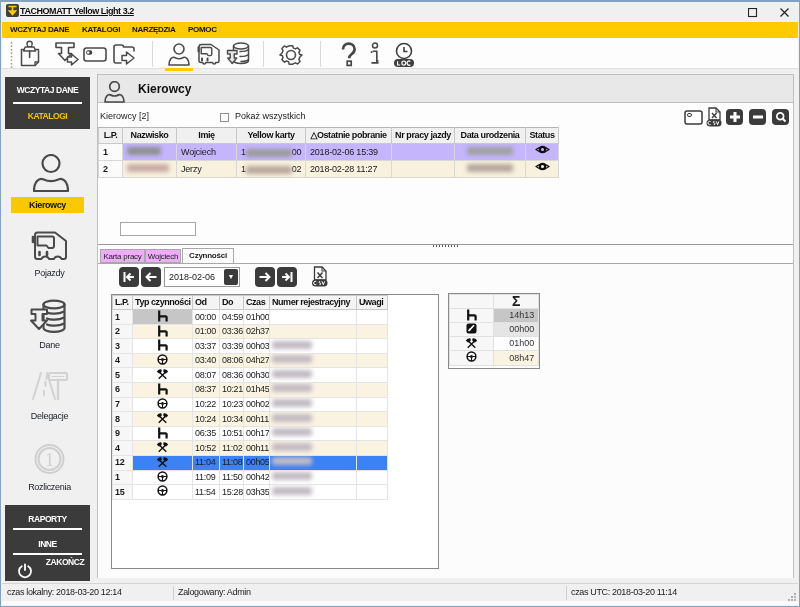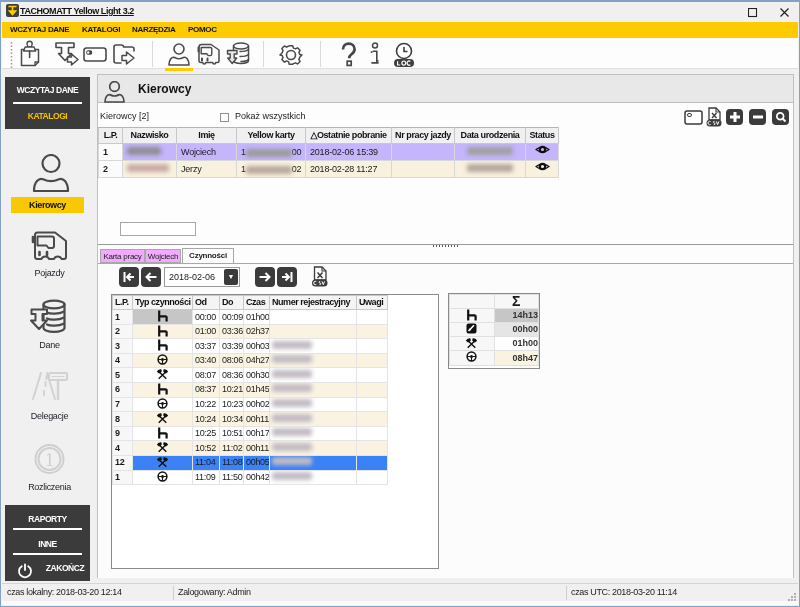--- a/index.html
+++ b/index.html
@@ -50,21 +50,21 @@
 #combo .db{position:absolute;right:1px;top:1px;width:14px;height:16px;background:#3b3b3b;border-radius:2px;color:#fff;font-size:7px;text-align:center;line-height:16px;}
 
 #atable{border-collapse:collapse;table-layout:fixed;background:#fff;width:275px;}
 #atable th{background:#f4f4f4;border:1px solid #c8c8c8;font-size:9px;letter-spacing:-0.45px;font-weight:bold;height:13px;line-height:13px;padding:0 2px;text-align:left;color:#111;white-space:nowrap;overflow:hidden;}
 #atable td{border:1px solid #e4e4e4;font-size:9px;letter-spacing:-0.3px;height:12.6px;line-height:12.6px;padding:0 2px;white-space:nowrap;overflow:hidden;}
 #awrap{position:absolute;left:13px;top:30px;width:328px;height:275px;border:1px solid #8a8a8a;background:#fff;}
 
 #swrap{position:absolute;left:350px;top:29px;width:92px;height:76px;border:1px solid #8a8a8a;background:#fff;}
 #stable{border-collapse:collapse;table-layout:fixed;}
 #stable td{border:1px solid #e0e0e0;font-size:9px;height:12.6px;line-height:12.6px;text-align:center;}
-#stable td.v{text-align:right;padding-left:4px;color:#333;font-weight:bold;}
+#stable td.v{text-align:left;padding-left:15px;color:#333;}
 
 #statusbar{position:absolute;left:1px;top:581px;width:796px;height:18px;background:#f0f0f0;border-top:1px solid #d4d4d4;font-size:9px;letter-spacing:-0.35px;color:#222;}
 #statusbar .sep{position:absolute;top:2px;width:1px;height:14px;background:#cfcfcf;}
 .blur1{filter:blur(2px);border-radius:2px;}
 #atable td.tc{text-align:center;}
 .r1 td{background:#c4b5fd;} .r1 td.lp{background:#fbfbfb;}
 .r2 td{background:#f8f1de;} .r2 td.lp{background:#fbfbfb;}
 .icn{stroke:#4a4a4a;fill:none;stroke-width:1.6;stroke-linecap:round;stroke-linejoin:round;}
 svg text{-webkit-font-smoothing:antialiased;}
 </style>
@@ -226,21 +226,21 @@
       <span class="lbl" style="margin-top:9px">RAPORTY</span>
       <span class="sideline" style="margin-top:4px"></span>
       <span class="lbl" style="margin-top:9px">INNE</span>
       <span class="sideline" style="margin-top:4px"></span>
       <svg class="abs" style="left:12px;top:58px" width="16" height="16" viewBox="0 0 16 16">
           <g stroke="#fff" fill="none" stroke-width="1.8" stroke-linecap="round">
             <path d="M8 1.5 V7"></path>
             <path d="M4.8 3.2 a6 6 0 1 0 6.4 0"></path>
           </g>
         </svg>
-      <span class="lbl" style="position:absolute;left:34px;top:58px;width:52px;text-align:center">ZAKOŃCZ</span>
+      <span class="lbl" style="position:absolute;left:34px;top:52px;width:52px;text-align:center">ZAKOŃCZ</span>
     </div>
   </div>
   <div id="content">
     <div id="phead">
       <svg class="abs" style="left:5px;top:6px" width="23" height="22" viewBox="0 0 23 22">
           <g stroke="#4a4a4a" fill="none" stroke-width="1.7" stroke-linecap="round" stroke-linejoin="round">
             <circle cx="11.5" cy="5.5" r="4.8"></circle>
             <path d="M2 21 C2 15.5 5 13 7.3 13.9 C8.7 14.5 10 15 11.5 15 C13 15 14.3 14.5 15.7 13.9 C18 13 21 15.5 21 21 Z"></path>
           </g>
         </svg>
@@ -394,21 +394,21 @@
                 <th>Czas</th>
                 <th>Numer rejestracyjny</th>
                 <th>Uwagi</th>
               </tr>
       <tr style="background:#fff">
                 <td class="lp" style="background:#f7f7f7"><b>1</b></td>
                 <td class="tc" style="background:#c6c6c6"><svg width="10" height="12" viewBox="0 0 10 12" style="vertical-align:-2px">
                     <path d="M1.2 0.5 V11.5 M1.2 6.3 H8.6 M8.6 6.3 V11.5" stroke="#111" stroke-width="2.2" fill="none"></path>
                   </svg></td>
                 <td>00:00</td>
-                <td>00:09</td>
+                <td>04:59</td>
                 <td>01h00</td>
                 <td></td>
                 <td></td>
               </tr>
       <tr style="background:#faf3e2">
                 <td class="lp" style="background:#f7f7f7"><b>2</b></td>
                 <td class="tc"><svg width="10" height="12" viewBox="0 0 10 12" style="vertical-align:-2px">
                     <path d="M1.2 0.5 V11.5 M1.2 6.3 H8.6 M8.6 6.3 V11.5" stroke="#111" stroke-width="2.2" fill="none"></path>
                   </svg></td>
                 <td>01:00</td>
@@ -493,21 +493,21 @@
                 <td>10:34</td>
                 <td>00h11</td>
                 <td><span class="blur1" style="display:inline-block;width:40px;height:8px;background:#c2bbc3"></span></td>
                 <td></td>
               </tr>
       <tr style="background:#fff">
                 <td class="lp" style="background:#f7f7f7"><b>9</b></td>
                 <td class="tc"><svg width="10" height="12" viewBox="0 0 10 12" style="vertical-align:-2px">
                     <path d="M1.2 0.5 V11.5 M1.2 6.3 H8.6 M8.6 6.3 V11.5" stroke="#111" stroke-width="2.2" fill="none"></path>
                   </svg></td>
-                <td>10:25</td>
+                <td>06:35</td>
                 <td>10:51</td>
                 <td>00h17</td>
                 <td><span class="blur1" style="display:inline-block;width:40px;height:8px;background:#c2bbc3"></span></td>
                 <td></td>
               </tr>
       <tr style="background:#faf3e2">
                 <td class="lp" style="background:#f7f7f7"><b>4</b></td>
                 <td class="tc"><svg width="13" height="12" viewBox="0 0 13 12" style="vertical-align:-2px">
                     <g stroke="#111" stroke-width="1.4" fill="none">
                       <path d="M3.6 4.2 L10.3 10.8 M9.4 4.2 L2.7 10.8"></path>
@@ -539,20 +539,33 @@
       <tr style="background:#fff">
                 <td class="lp" style="background:#f7f7f7"><b>1</b></td>
                 <td class="tc"><svg width="11" height="11" viewBox="0 0 11 11" style="vertical-align:-1px">
                     <circle cx="5.5" cy="5.5" r="4.4" fill="none" stroke="#111" stroke-width="1.5"></circle>
                     <circle cx="5.5" cy="5.5" r="1.5" fill="#111"></circle>
                     <path d="M1.1 5.5 H4 M7 5.5 H9.9 M5.5 7 V9.9" stroke="#111" stroke-width="1.1"></path>
                   </svg></td>
                 <td>11:09</td>
                 <td>11:50</td>
                 <td>00h42</td>
+                <td><span class="blur1" style="display:inline-block;width:40px;height:8px;background:#c2bbc3"></span></td>
+                <td></td>
+              </tr>
+      <tr style="background:#fff">
+                <td class="lp" style="background:#f7f7f7"><b>15</b></td>
+                <td class="tc"><svg width="11" height="11" viewBox="0 0 11 11" style="vertical-align:-1px">
+                    <circle cx="5.5" cy="5.5" r="4.4" fill="none" stroke="#111" stroke-width="1.5"></circle>
+                    <circle cx="5.5" cy="5.5" r="1.5" fill="#111"></circle>
+                    <path d="M1.1 5.5 H4 M7 5.5 H9.9 M5.5 7 V9.9" stroke="#111" stroke-width="1.1"></path>
+                  </svg></td>
+                <td>11:54</td>
+                <td>15:28</td>
+                <td>03h35</td>
                 <td><span class="blur1" style="display:inline-block;width:40px;height:8px;background:#c2bbc3"></span></td>
                 <td></td>
               </tr>
       </tbody>
           </table>
       </div>
       <div id="swrap">
       <table id="stable">
             <colgroup>
               <col style="width:46px">

